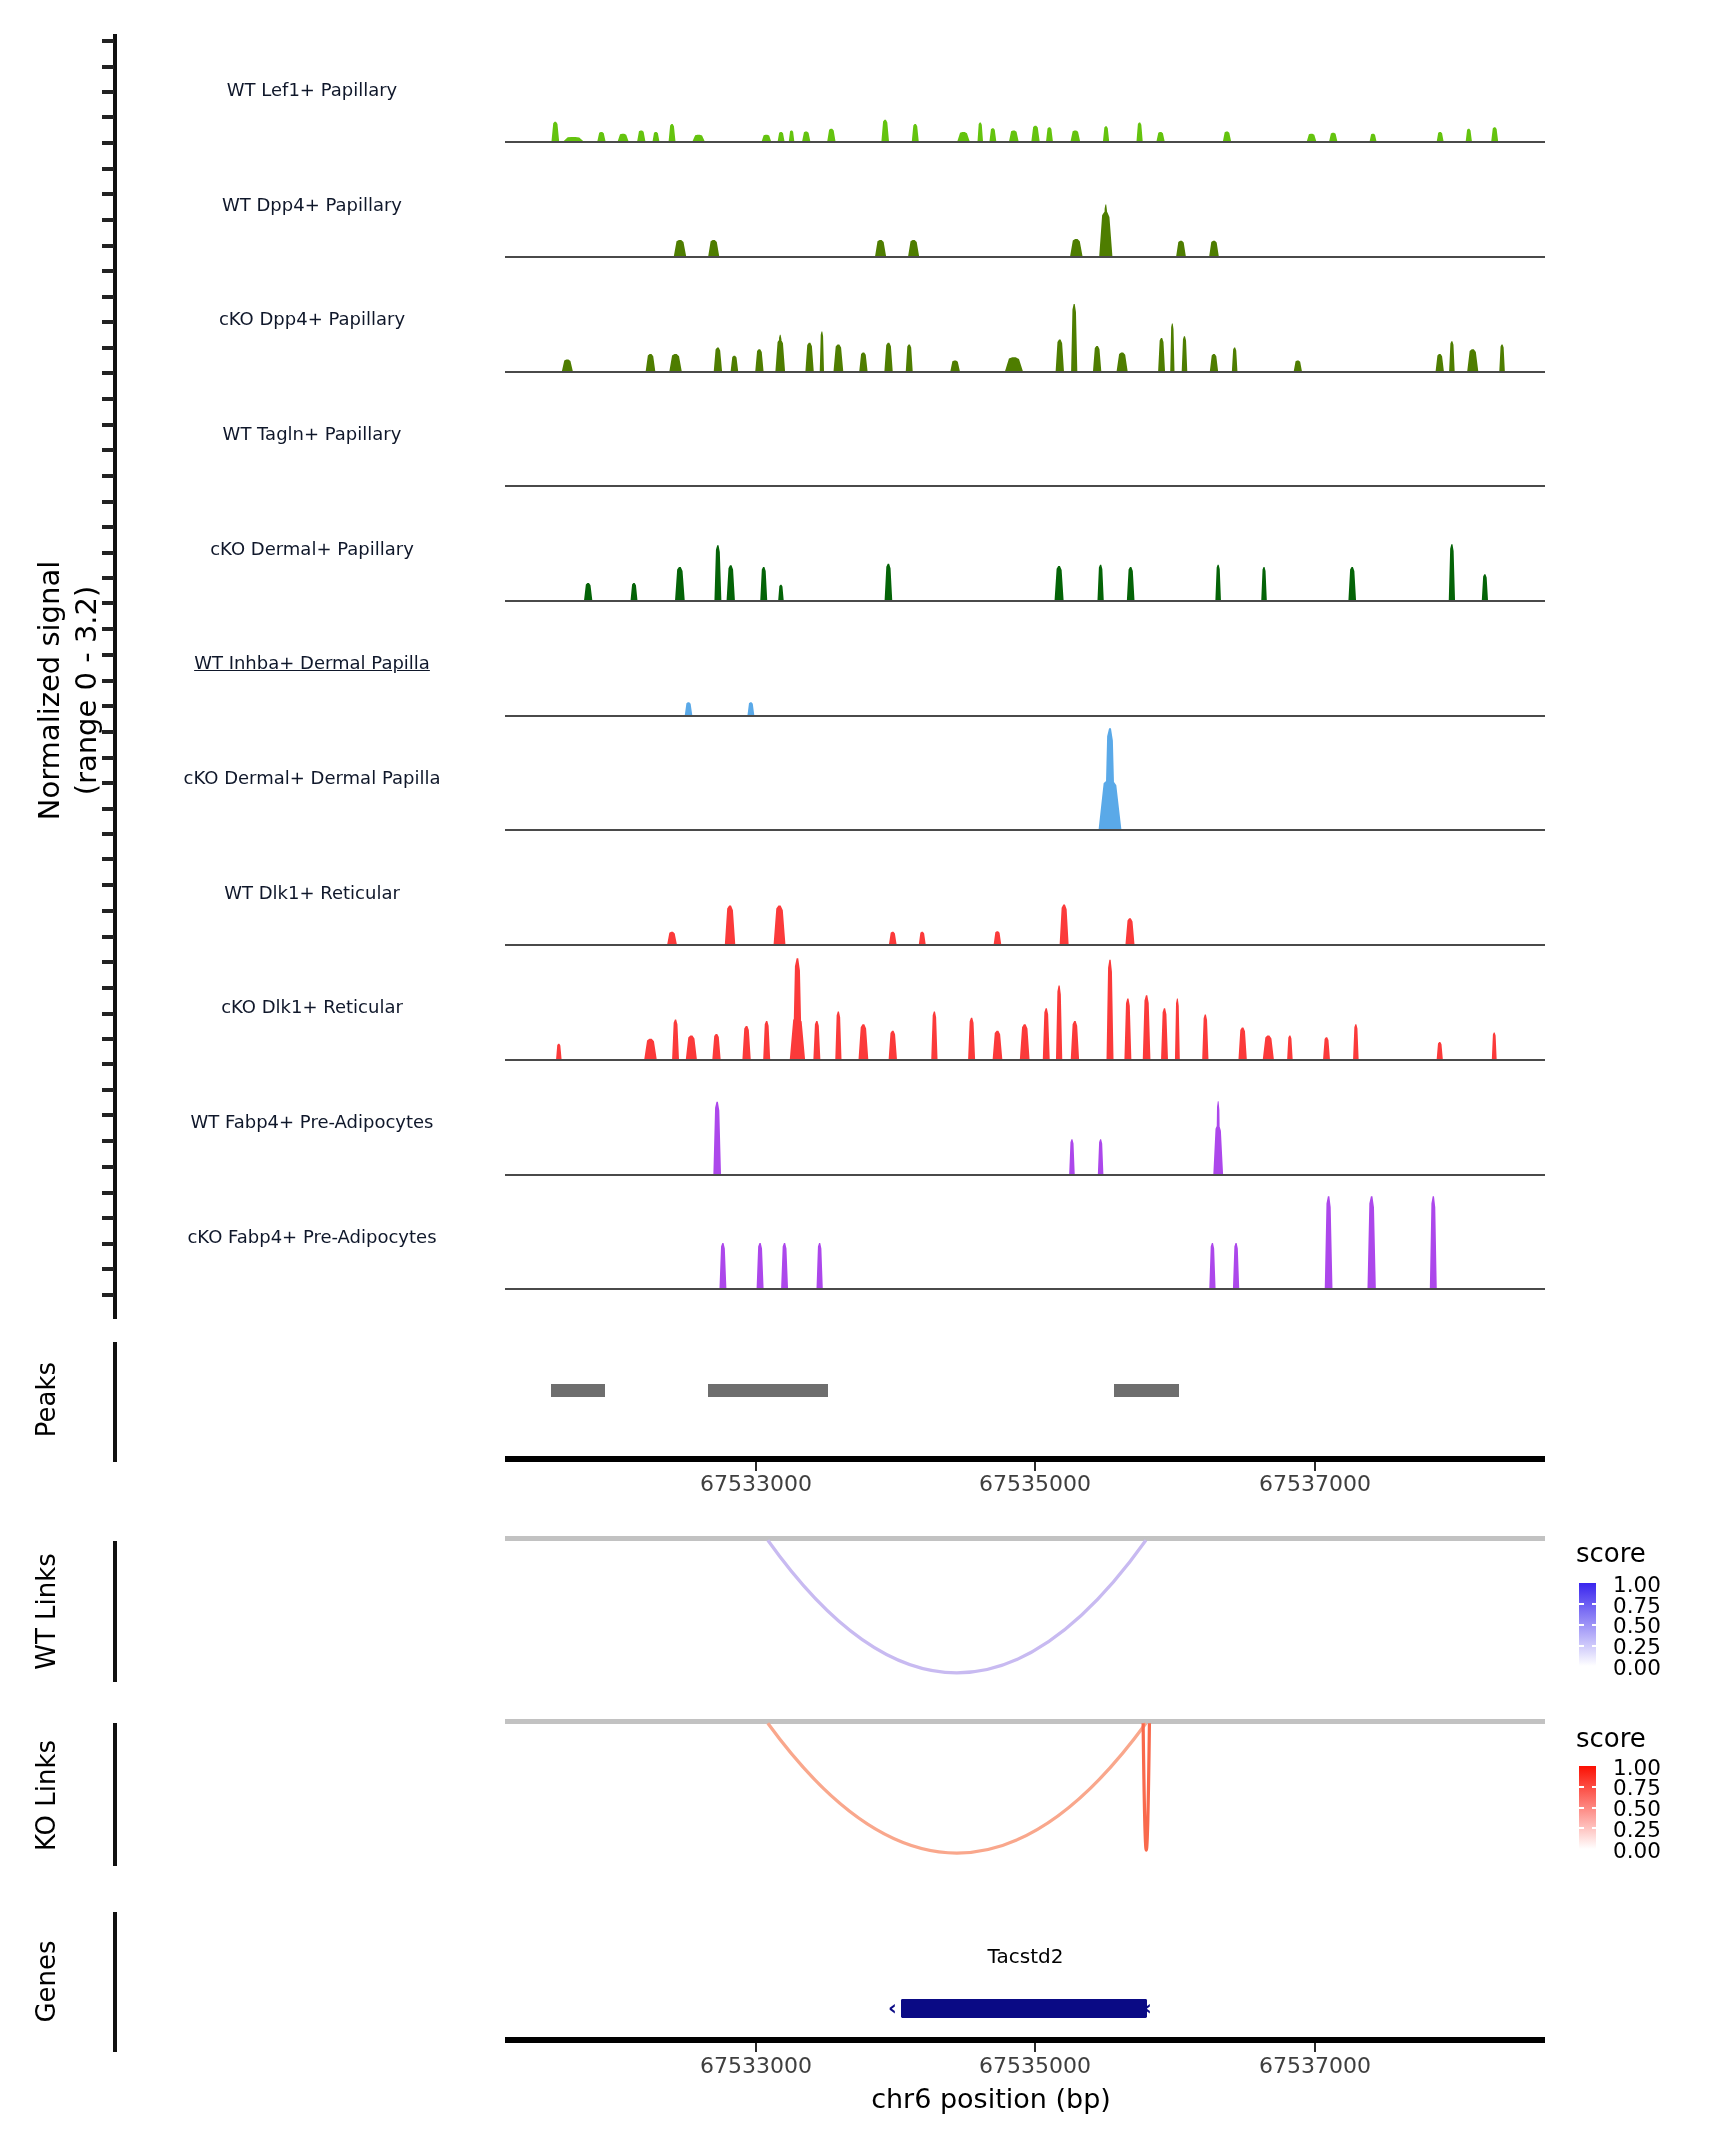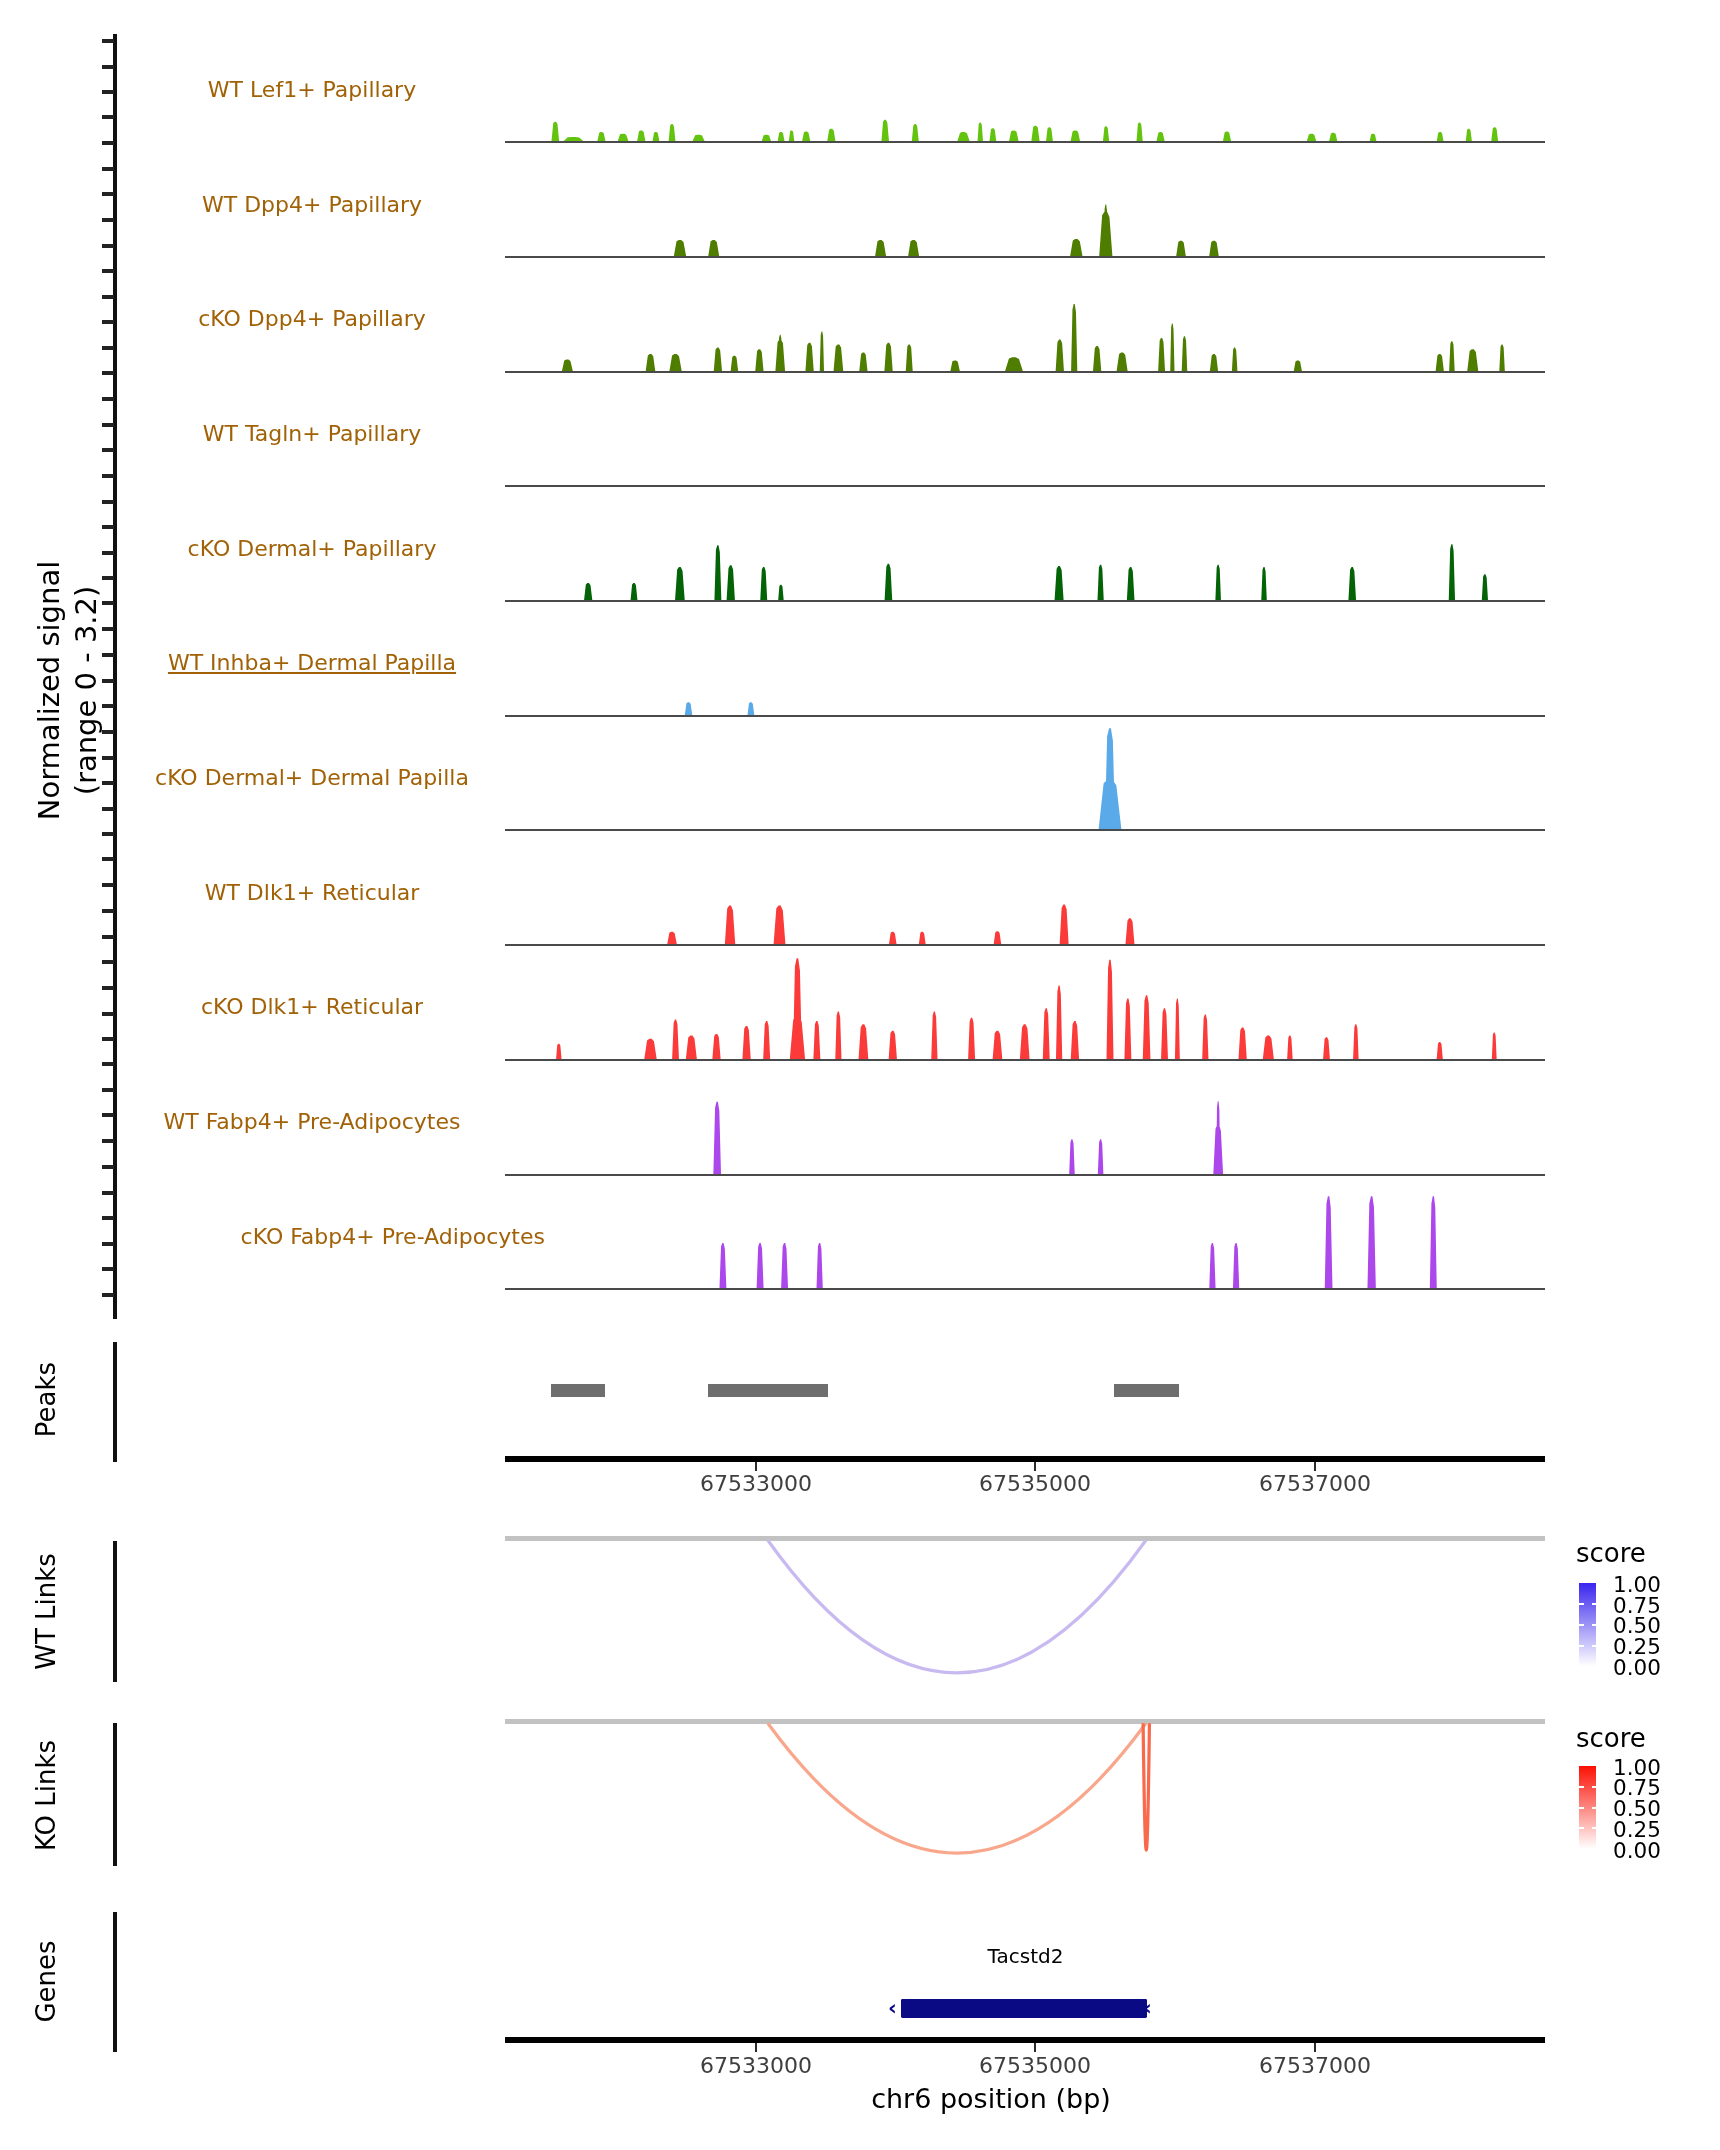--- a/index.html
+++ b/index.html
@@ -1,19 +1,19 @@
 <!DOCTYPE html>
 <html style="font-size:11.5px"><head>
 <meta charset="utf-8">
 <style>
   html,body{margin:0;padding:0;background:#fff;}
   #canvas{position:relative;width:1721px;height:2151px;background:#fff;overflow:hidden;
           font-family:"DejaVu Sans","Liberation Sans",sans-serif;color:#000;}
   .tlabel{position:absolute;left:79px;width:466px;height:32px;text-align:center;
-          font-size:22px;line-height:32px;color:#a16207;white-space:nowrap;}
+          font-size:18px;line-height:32px;color:#0f172a;white-space:nowrap;}
   .baseline{position:absolute;height:2.2px;background:#4a4a4a;}
   .bracket{position:absolute;left:113px;width:3.6px;background:#111;}
   .btick{position:absolute;left:102px;width:11.5px;height:3.6px;background:#222;}
   .vlab{position:absolute;text-align:center;transform:rotate(-90deg);transform-origin:center center;
         font-size:26px;line-height:32px;color:#000;white-space:nowrap;}
   .ylab2{font-size:29px;line-height:37px;}
   .grayline{position:absolute;height:5px;background:#c2c2c2;}
   .peakbox{position:absolute;top:1384px;height:13px;background:#6e6e6e;}
   .axisline{position:absolute;height:5.7px;background:#000;}
   .xtickmark{position:absolute;width:2.2px;height:9.3px;background:#2b2b2b;}
@@ -136,21 +136,21 @@
       <div class="tlabel" style="top: 991px;">cKO Dlk1+ Reticular</div>
       <svg width="1040" height="108" style="left: 505px; top: 952px;" viewBox="0 0 1451 150">
         <path d="M71.2,150 L72.9,129.3 L74.4,127.5 L75.8,127.5 L77.2,130.2 L79.0,150 Z M194.2,150 L198.2,123.1 L201.4,120.8 L204.6,120.8 L207.8,124.3 L211.8,150 Z M233.1,150 L235.3,98.3 L237.1,93.8 L238.8,93.8 L240.6,100.5 L242.8,150 Z M252.2,150 L255.7,119.0 L258.6,116.3 L261.4,116.3 L264.3,120.3 L267.8,150 Z M289.2,150 L291.9,116.9 L294.0,114.0 L296.1,114.0 L298.3,118.3 L300.9,150 Z M331.2,150 L333.8,106.5 L336.0,102.8 L338.1,102.8 L340.2,108.4 L342.9,150 Z M360.2,150 L362.4,100.3 L364.2,96.0 L366.0,96.0 L367.8,102.5 L370.0,150 Z M397.3,150 L402.1,94.1 L406.1,89.3 L409.9,89.3 L413.9,96.5 L418.7,150 Z M401.7,150 L404.5,19.6 L406.9,8.3 L409.1,8.3 L411.5,25.3 L414.3,150 Z M430.2,150 L432.4,100.3 L434.2,96.0 L436.0,96.0 L437.8,102.5 L440.0,150 Z M460.8,150 L462.7,87.9 L464.3,82.5 L465.9,82.5 L467.6,90.6 L469.5,150 Z M493.2,150 L496.3,104.5 L498.8,100.5 L501.3,100.5 L503.8,106.4 L506.9,150 Z M535.2,150 L537.8,112.7 L540.0,109.5 L542.1,109.5 L544.2,114.4 L546.9,150 Z M594.7,150 L596.7,87.9 L598.3,82.5 L599.9,82.5 L601.5,90.6 L603.5,150 Z M646.1,150 L648.3,96.2 L650.1,91.5 L651.9,91.5 L653.7,98.5 L655.9,150 Z M680.3,150 L683.3,112.7 L685.9,109.5 L688.3,109.5 L690.8,114.4 L693.9,150 Z M718.3,150 L721.4,104.5 L723.9,100.5 L726.3,100.5 L728.9,106.4 L731.9,150 Z M750.3,150 L752.5,83.8 L754.3,78.0 L756.0,78.0 L757.8,86.6 L760.0,150 Z M768.7,150 L770.7,54.8 L772.3,46.5 L773.9,46.5 L775.5,58.9 L777.5,150 Z M789.3,150 L791.9,100.3 L794.1,96.0 L796.2,96.0 L798.3,102.5 L801.0,150 Z M839.2,150 L841.4,21.7 L843.2,10.5 L845.0,10.5 L846.8,27.2 L849.0,150 Z M864.2,150 L866.4,71.3 L868.2,64.5 L869.9,64.5 L871.7,74.8 L873.9,150 Z M889.8,150 L892.2,67.2 L894.2,60.0 L896.1,60.0 L898.1,70.8 L900.5,150 Z M915.3,150 L917.5,83.8 L919.3,78.0 L921.0,78.0 L922.8,86.6 L925.0,150 Z M934.7,150 L936.2,71.3 L937.5,64.5 L938.7,64.5 L940.0,74.8 L941.5,150 Z M972.7,150 L974.7,92.0 L976.3,87.0 L977.9,87.0 L979.5,94.6 L981.5,150 Z M1023.3,150 L1025.9,108.6 L1028.1,105.0 L1030.2,105.0 L1032.4,110.4 L1035.0,150 Z M1057.2,150 L1060.8,119.0 L1063.6,116.3 L1066.4,116.3 L1069.3,120.3 L1072.8,150 Z M1091.2,150 L1092.9,119.0 L1094.4,116.3 L1095.8,116.3 L1097.2,120.3 L1099.0,150 Z M1141.3,150 L1143.5,121.0 L1145.3,118.5 L1147.1,118.5 L1148.9,122.3 L1151.0,150 Z M1183.2,150 L1185.0,104.5 L1186.4,100.5 L1187.8,100.5 L1189.3,106.4 L1191.0,150 Z M1299.8,150 L1301.7,127.2 L1303.4,125.3 L1304.9,125.3 L1306.6,128.2 L1308.5,150 Z M1376.8,150 L1378.3,114.8 L1379.6,111.8 L1380.8,111.8 L1382.1,116.3 L1383.6,150 Z " fill="#FB3A3A"></path>
       </svg>
       <div class="baseline" style="left: 505px; top: 1059px; width: 1040px;"></div>
       <div class="tlabel" style="top: 1106px;">WT Fabp4+ Pre-Adipocytes</div>
       <svg width="1040" height="108" style="left: 505px; top: 1067px;" viewBox="0 0 1451 150">
         <path d="M290.7,150 L293.1,56.4 L295.1,48.3 L297.0,48.3 L299.0,60.5 L301.4,150 Z M787.1,150 L788.9,104.5 L790.3,100.5 L791.7,100.5 L793.2,106.4 L794.9,150 Z M827.1,150 L828.9,104.5 L830.3,100.5 L831.7,100.5 L833.2,106.4 L834.9,150 Z M988.2,150 L991.3,85.8 L993.8,80.3 L996.3,80.3 L998.8,88.6 L1001.9,150 Z M992.0,150 L993.4,55.6 L994.5,47.4 L995.6,47.4 L996.7,59.7 L998.0,150 Z " fill="#AC47EB"></path>
       </svg>
       <div class="baseline" style="left: 505px; top: 1174px; width: 1040px;"></div>
-      <div class="tlabel" style="top: 1221px; text-align: right;">cKO Fabp4+ Pre-Adipocytes</div>
+      <div class="tlabel" style="top: 1221px;">cKO Fabp4+ Pre-Adipocytes</div>
       <svg width="1040" height="108" style="left: 505px; top: 1181px;" viewBox="0 0 1451 150">
         <path d="M299.2,150 L301.4,91.2 L303.2,86.1 L304.9,86.1 L306.7,93.8 L308.9,150 Z M351.0,150 L353.2,91.2 L355.0,86.1 L356.8,86.1 L358.6,93.8 L360.8,150 Z M385.2,150 L387.4,91.2 L389.2,86.1 L390.9,86.1 L392.7,93.8 L394.9,150 Z M434.6,150 L436.6,91.2 L438.2,86.1 L439.8,86.1 L441.4,93.8 L443.4,150 Z M982.6,150 L984.6,91.2 L986.2,86.1 L987.8,86.1 L989.4,93.8 L991.4,150 Z M1015.6,150 L1017.6,91.2 L1019.2,86.1 L1020.8,86.1 L1022.4,93.8 L1024.4,150 Z M1143.7,150 L1146.1,31.2 L1148.1,20.8 L1150.1,20.8 L1152.0,36.3 L1154.5,150 Z M1203.3,150 L1205.9,31.2 L1208.1,20.8 L1210.2,20.8 L1212.4,36.3 L1215.0,150 Z M1290.3,150 L1292.5,31.2 L1294.3,20.8 L1296.1,20.8 L1297.9,36.3 L1300.0,150 Z " fill="#AC47EB"></path>
       </svg>
       <div class="baseline" style="left: 505px; top: 1288px; width: 1040px;"></div>
     </div>
 
   <div class="bracket" style="top:1342px;height:120px;"></div>
   <div class="vlab" style="left:-63px;top:1385px;width:215px;height:29px;">Peaks</div>
   <div id="peaks-boxes">
       <div class="peakbox" style="left: 551px; width: 54px; background: rgb(110, 110, 110);"></div>

